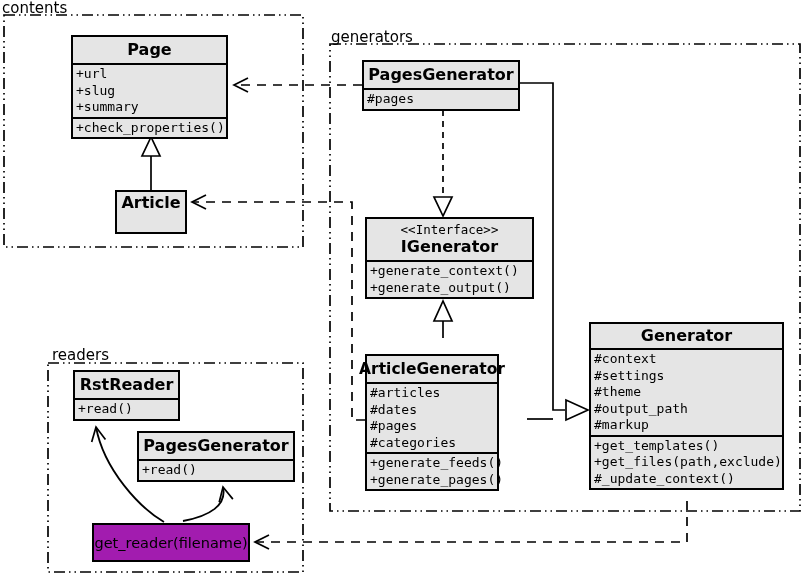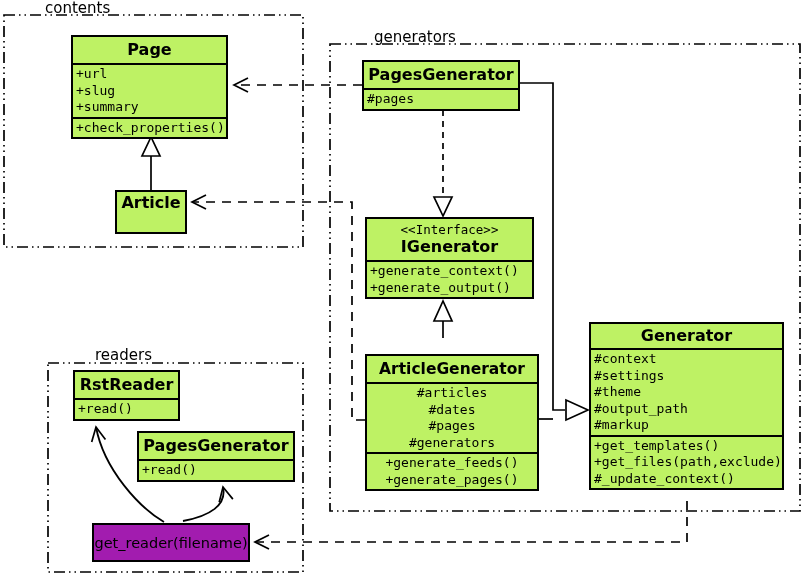--- a/index.html
+++ b/index.html
@@ -1,20 +1,20 @@
 <!DOCTYPE html>
 <html><head>
 <meta charset="utf-8">
 <style>
   html,body{margin:0;padding:0;background:#ffffff;}
   .stage{position:relative;width:803px;height:579px;background:#ffffff;
          font-family:"DejaVu Sans", sans-serif;color:#000;overflow:hidden;}
   svg.wires{position:absolute;left:0;top:0;z-index:1;}
-  .pkg-label{position:absolute;z-index:3;font-size:15px;line-height:15px;background:transparent;margin-left:43px;}
-  .cls{position:absolute;z-index:2;background:#bef264;border:2px solid #000;box-sizing:border-box;}
+  .pkg-label{position:absolute;z-index:3;font-size:15px;line-height:15px;background:transparent;}
+  .cls{position:absolute;z-index:2;background:#e5e5e5;border:2px solid #000;box-sizing:border-box;}
   .cls-title{display:flex;justify-content:center;align-items:center;
              font-weight:bold;font-size:16px;line-height:20px;padding:3px 2px;white-space:nowrap;}
   .cls .cls-title{border-bottom:2px solid #000;}
   .cls.title-only .cls-title{border-bottom:none;}
   .sec{padding:1px 0;}
   .sec.mid{border-bottom:2px solid #000;}
   .member{font-family:"DejaVu Sans Mono", monospace;font-size:13px;line-height:16.5px;
           padding:0 3px;white-space:nowrap;}
   .stereotype{font-family:"DejaVu Sans Mono", monospace;font-weight:normal;font-size:12.5px;
               line-height:14px;text-align:center;}
@@ -118,27 +118,27 @@
     <div class="title-stack">
       <div class="stereotype">&lt;&lt;Interface&gt;&gt;</div>
       <div class="name">IGenerator</div>
     </div>
     <div class="sec">
       <div class="member">+generate_context()</div>
       <div class="member">+generate_output()</div>
     </div>
   </div>
 
-  <div class="cls" style="left:365px;top:354px;width:174px;text-align:center;">
+  <div class="cls" style="left:365px;top:354px;width:134px;">
     <div class="cls-title" style="font-size:15.5px;">ArticleGenerator</div>
     <div class="sec mid">
       <div class="member">#articles</div>
       <div class="member">#dates</div>
       <div class="member">#pages</div>
-      <div class="member">#generators</div>
+      <div class="member">#categories</div>
     </div>
     <div class="sec">
       <div class="member">+generate_feeds()</div>
       <div class="member">+generate_pages()</div>
     </div>
   </div>
 
   <div class="cls" style="left:589px;top:322px;width:195px;">
     <div class="cls-title" style="line-height:18px;">Generator</div>
     <div class="sec mid">

